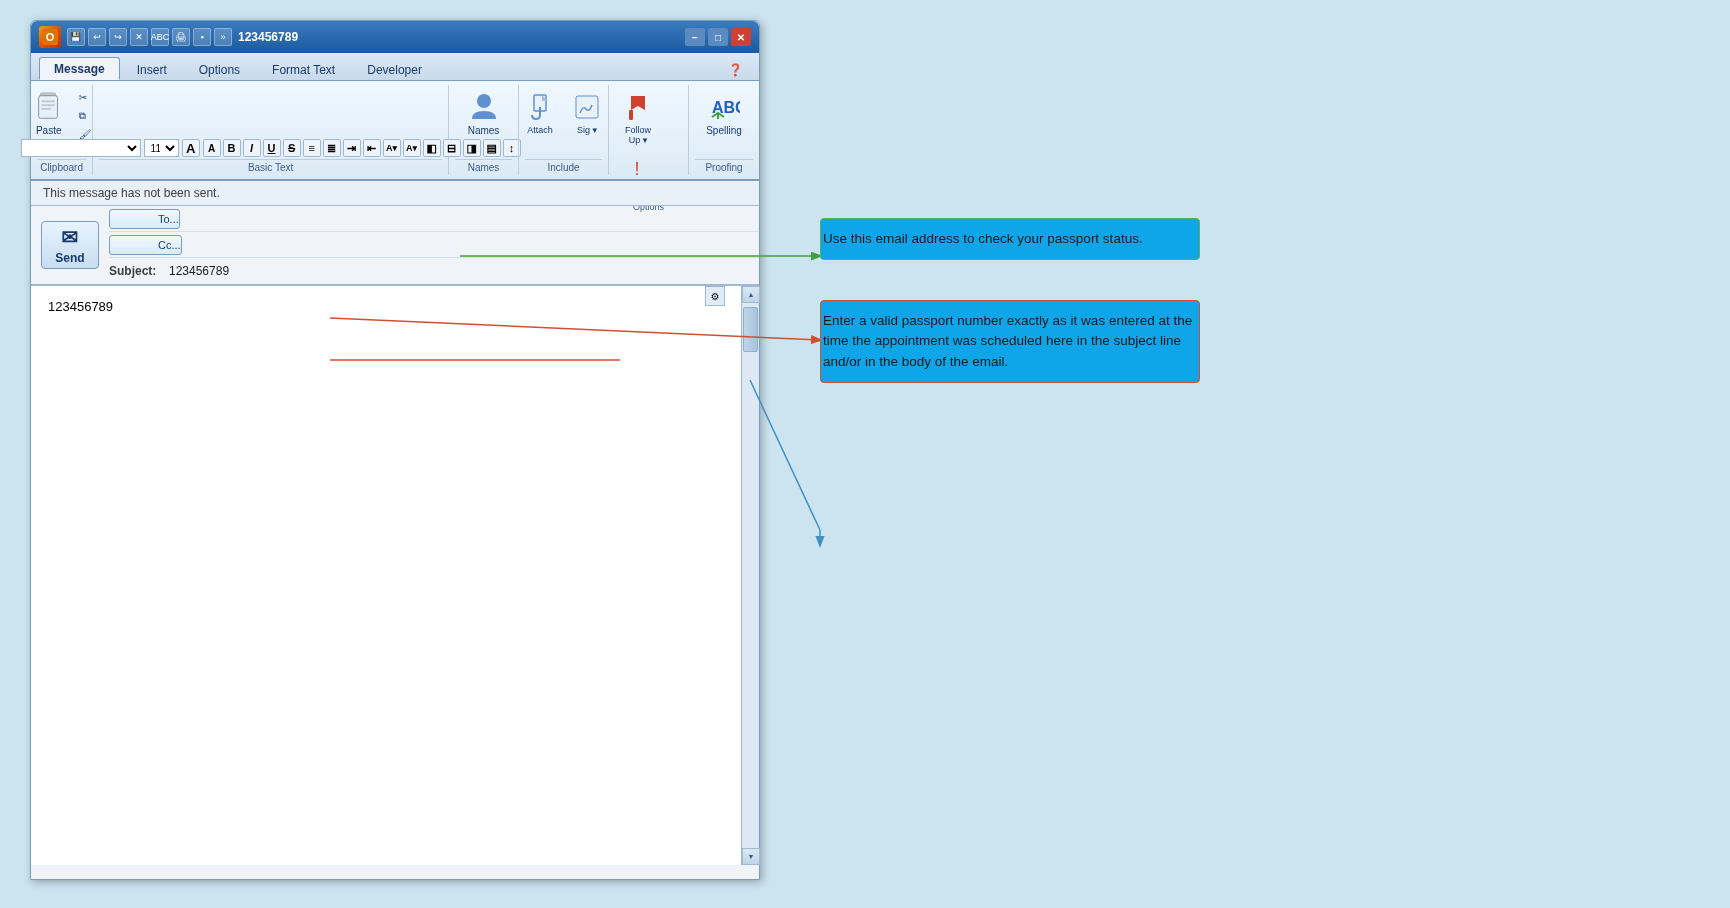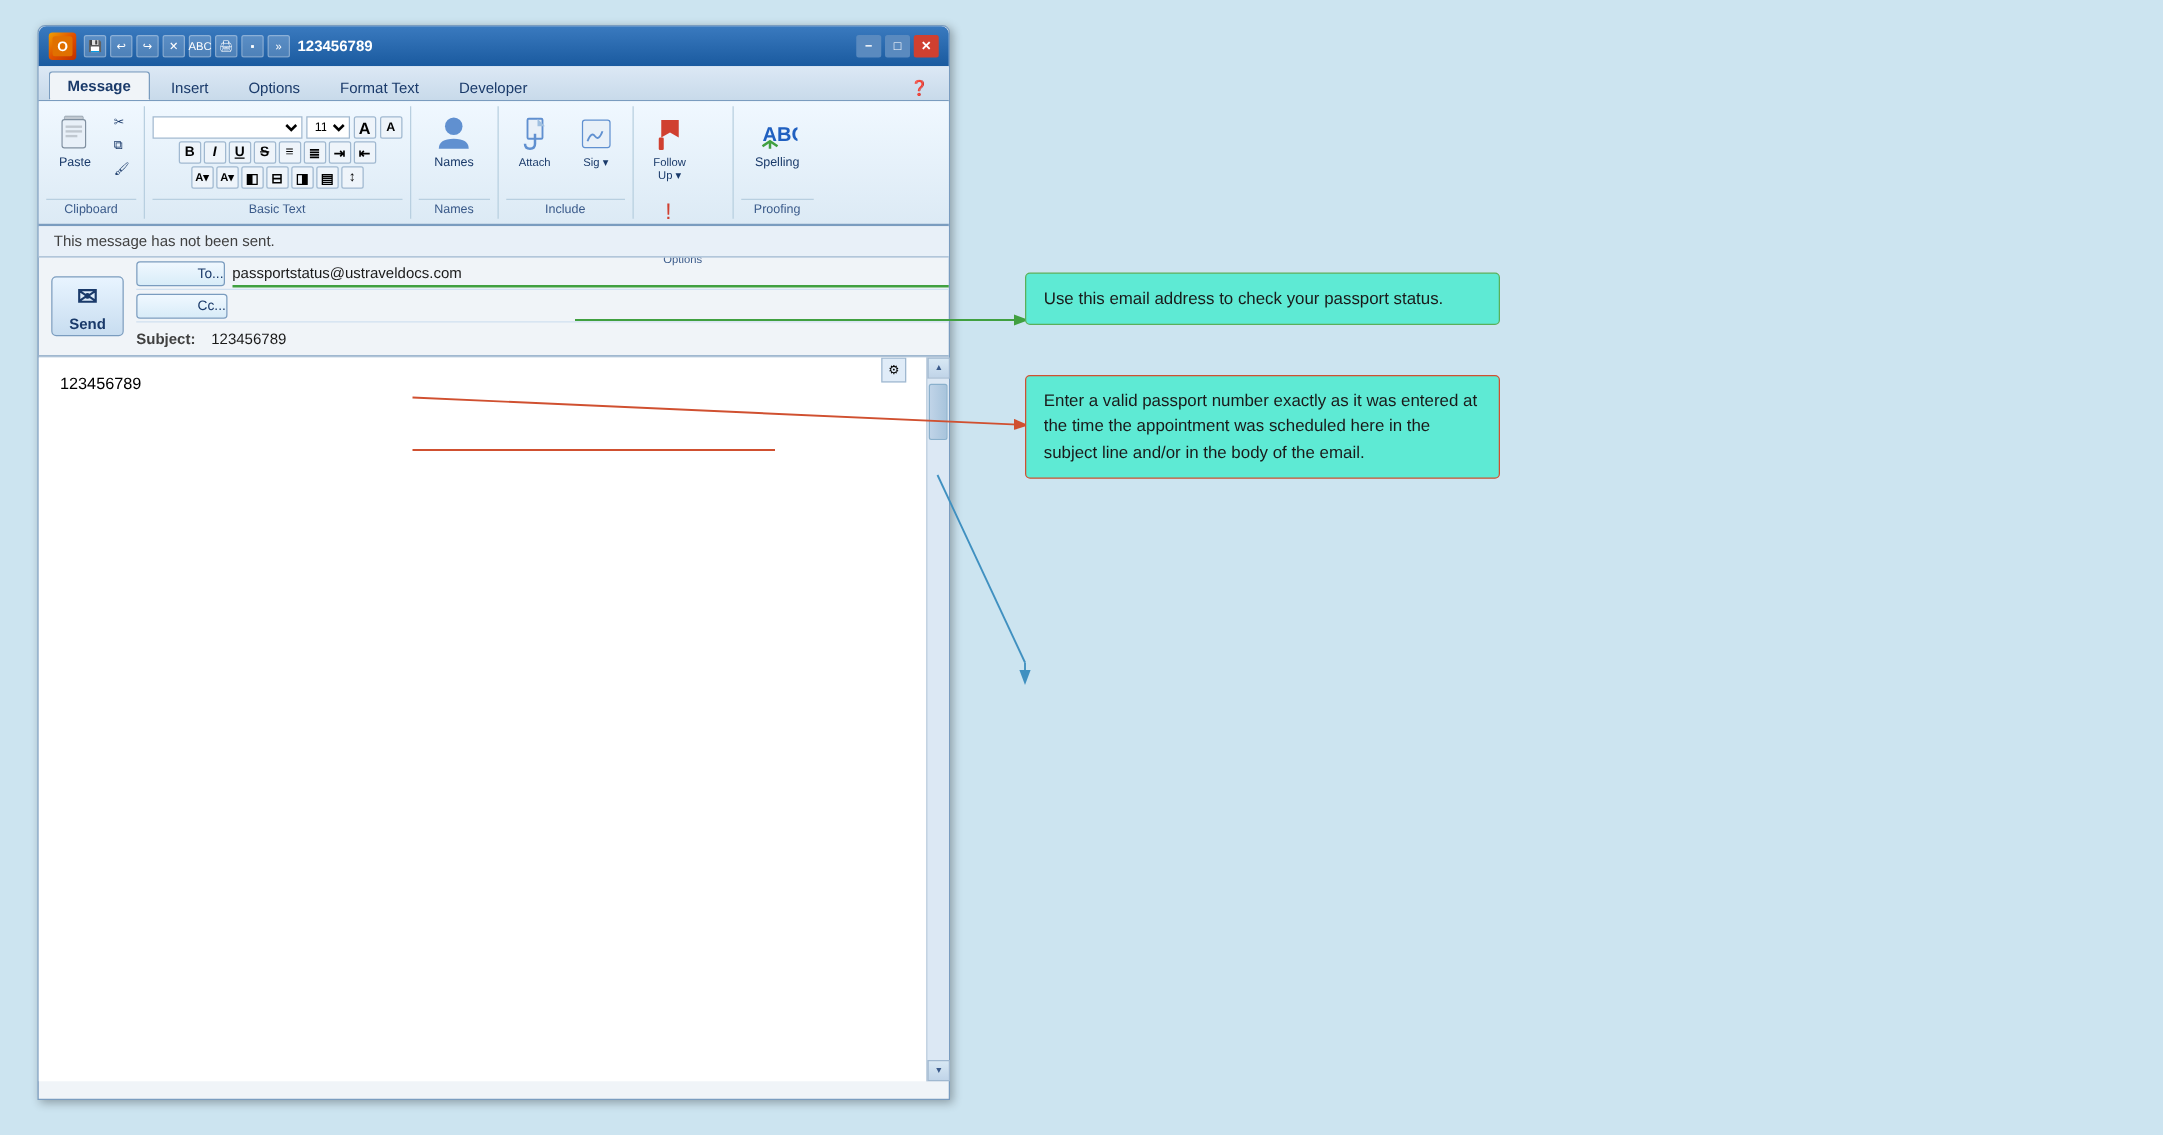--- a/index.html
+++ b/index.html
@@ -340,24 +340,24 @@
       right: 1px;
       height: 45px;
       background: linear-gradient(to right, #c0d4e8, #a8c4dc);
       border: 1px solid #8ab0cc;
       border-radius: 2px;
     }
 
     
     .annotation {
       position: absolute;
-      background: #5eead4;
+      background: #0ea5e9;
       border: 1.5px solid #a0c0a0;
       border-radius: 4px;
-      padding: 10px 14px;
+      padding: 10px 2px;
       font-size: 13.5px;
       color: #1a1a1a;
       max-width: 380px;
       line-height: 1.5;
     }
     .annotation-green {
       border-color: #5ab05a;
     }
     .annotation-red {
       border-color: #d05030;
@@ -494,21 +494,21 @@
               </div>
               <div class="ribbon-btn-small">
                 <span>🖌</span>
               </div>
             </div>
           </div>
           <div class="ribbon-group-label">Clipboard</div>
         </div>
 
         <div class="ribbon-group" style="min-width:200px;">
-          <div class="ribbon-group-content" style="flex-direction:column; align-items:center; gap:2px;">
+          <div class="ribbon-group-content" style="flex-direction:row; align-items:flex-end; gap:2px;">
 
             <div style="display:flex; gap:3px; align-items:center;">
               <select class="font-dropdown">
                 <option></option>
               </select>
               <select class="size-dropdown">
                 <option>11</option>
               </select>
               <div class="format-btn" style="font-size:13px;">A</div>
               <div class="format-btn" style="font-size:10px;">A</div>
@@ -623,23 +623,20 @@
           <div class="send-btn">
             <div class="send-envelope">✉</div>
             <span>Send</span>
           </div>
         </div>
 
         <div class="header-fields-inner">
 
           <div class="header-row">
             <div class="header-btn">To...</div>
-            <div class="to-field-container">
-              <input type="text" class="header-input" value="passportstatus@ustraveldocs.com" style="">
-            </div>
           </div>
 
           <div class="header-row">
             <div class="header-btn">Cc...</div>
             <input type="text" class="header-input" style="flex: 1 1 0%;">
           </div>
 
           <div class="header-row">
             <div class="header-label">Subject:</div>
             <input type="text" class="header-input" style="flex: 1 1 0%;" value="123456789">

